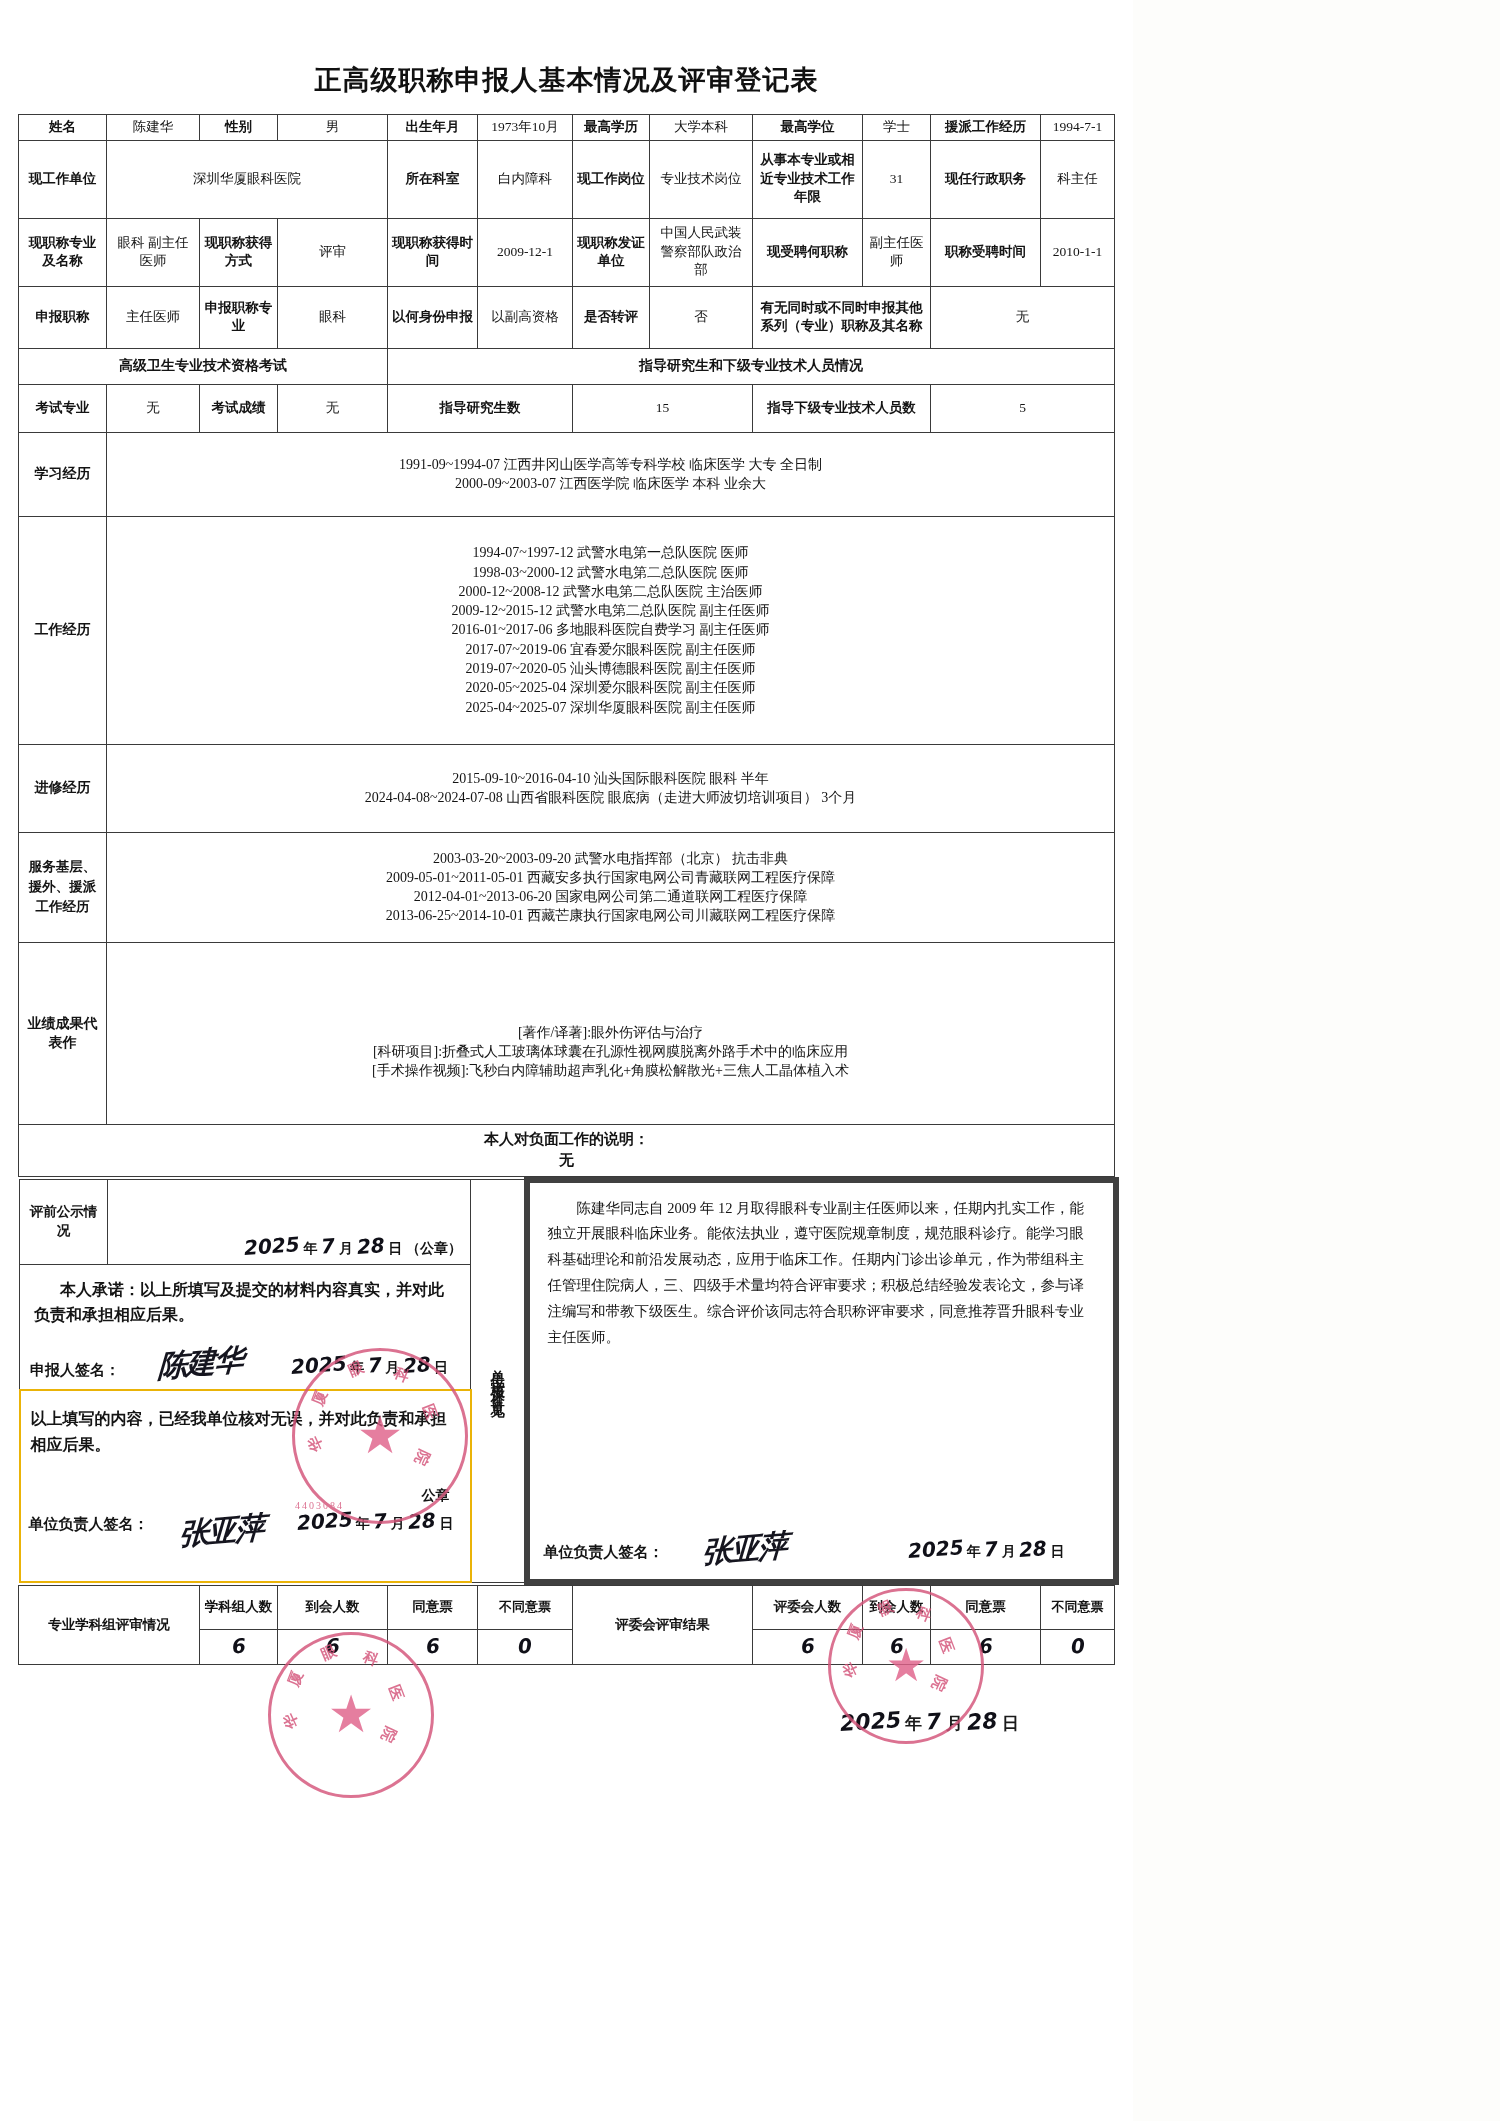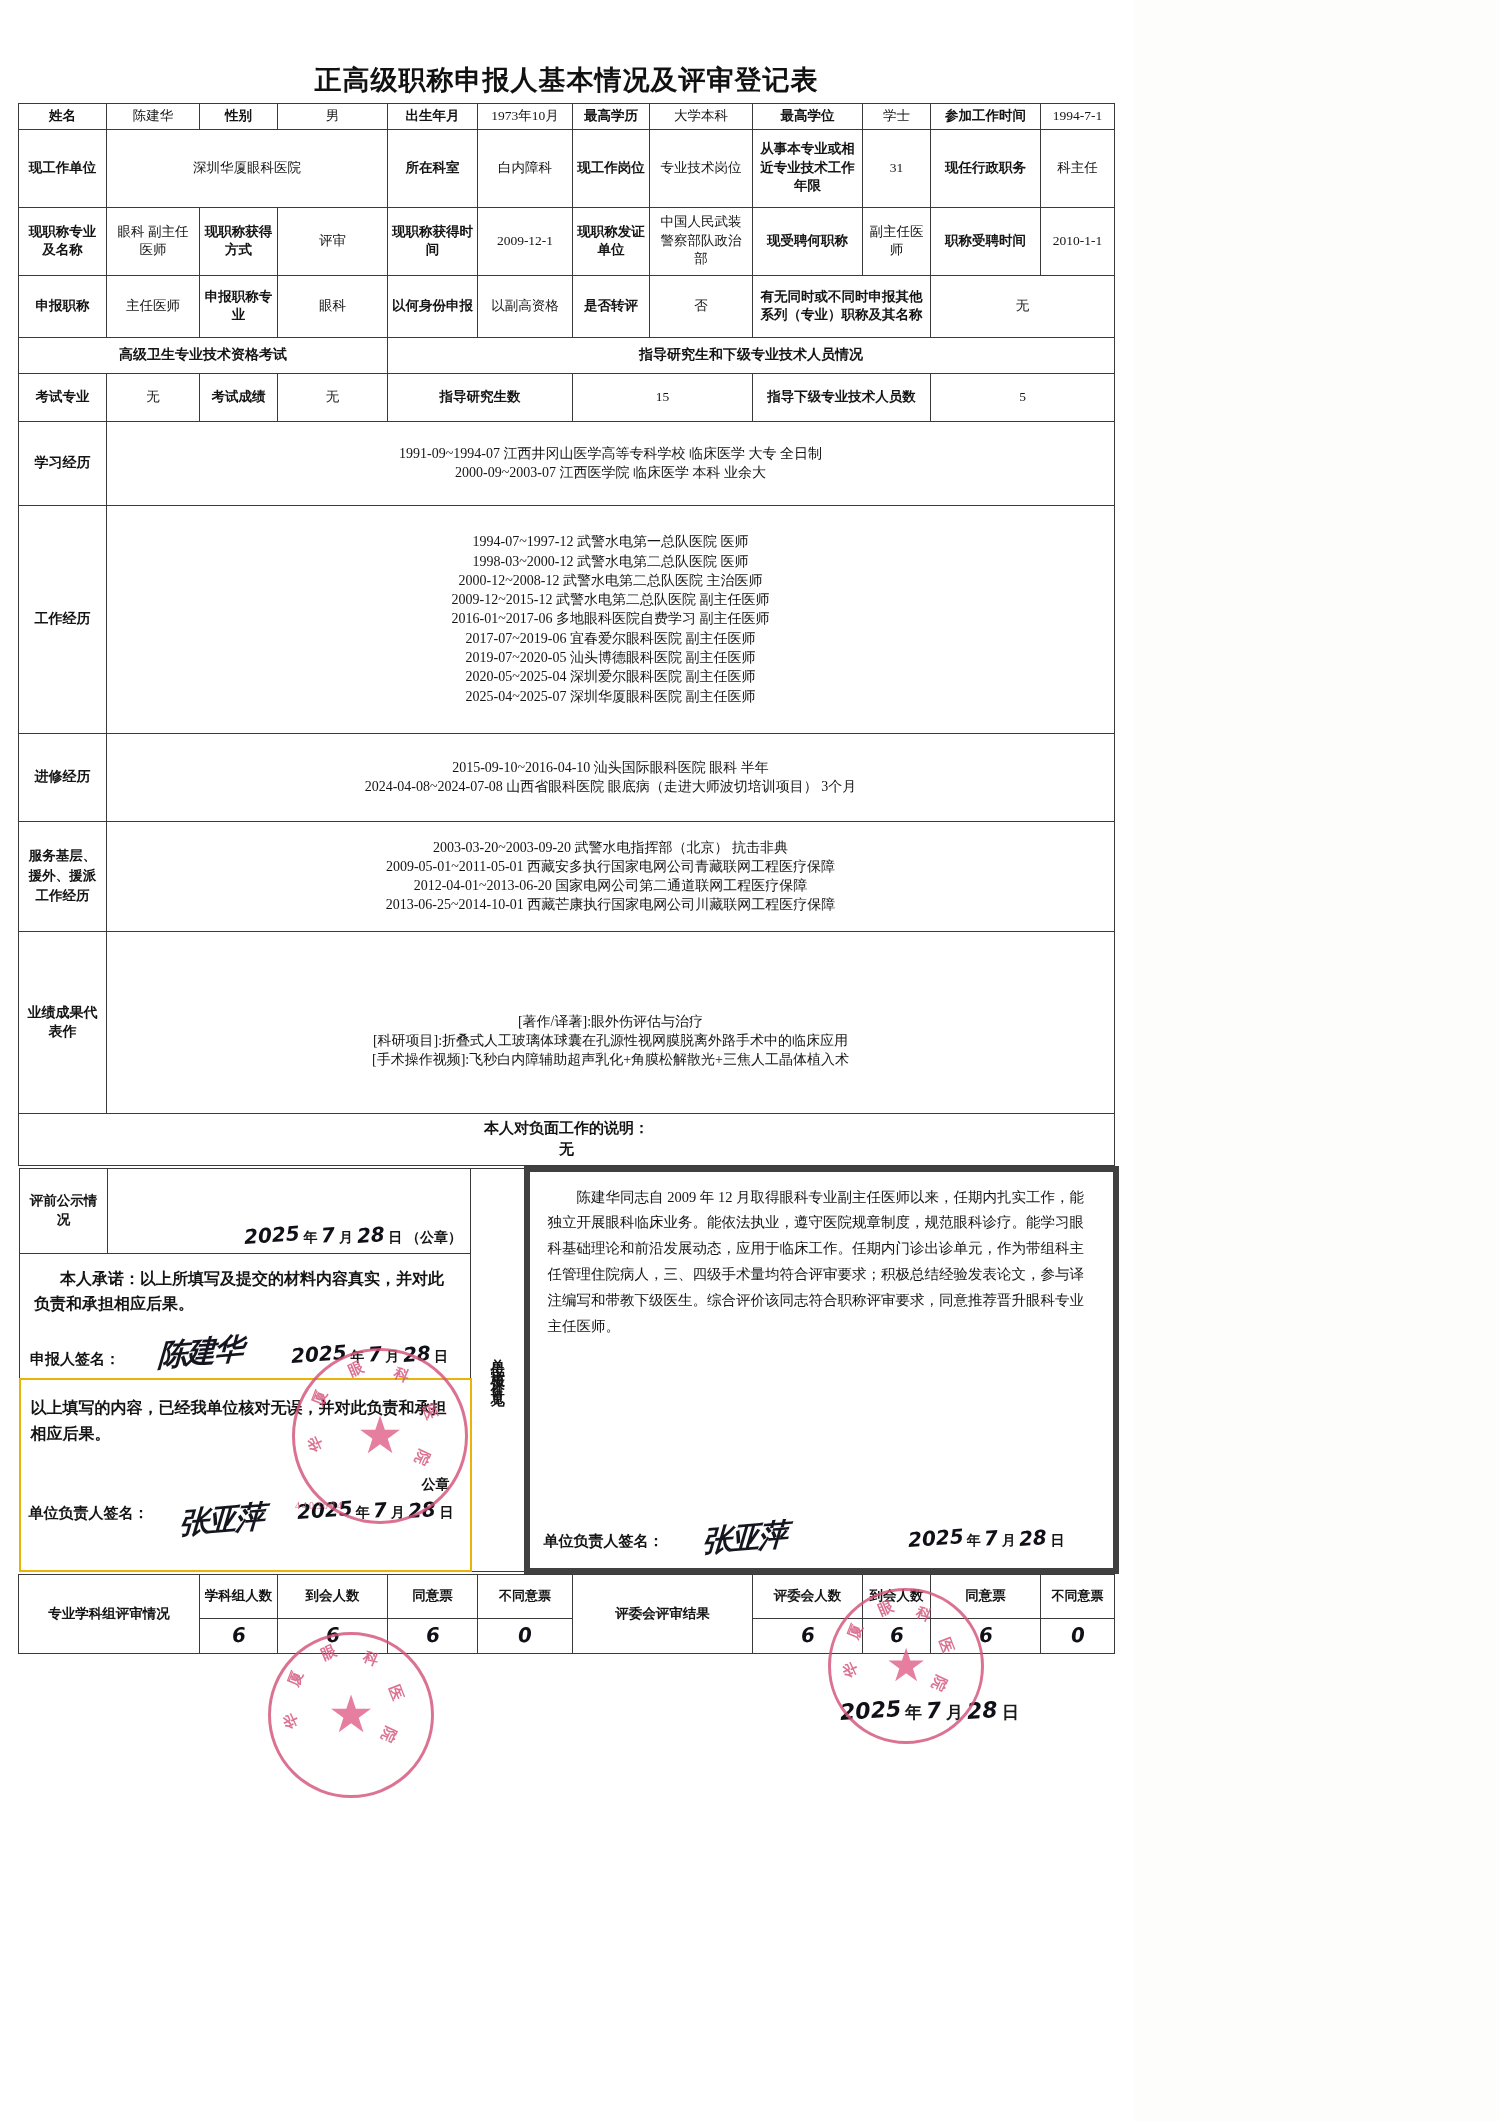--- a/index.html
+++ b/index.html
@@ -26,21 +26,21 @@
     height: 2121px;
     background: #ffffff;
     box-sizing: border-box;
     padding: 0 18px;
   }
   .doc-title {
     text-align: center;
     font-size: 27px;
     font-weight: bold;
     letter-spacing: 1px;
-    margin: 62px 0 5px 0;
+    margin: 62px 0 16px 0;
     font-family: "Liberation Serif", "DejaVu Serif", serif;
     color: #111;
   }
   table.main {
     width: 1096px;
     border-collapse: collapse;
     table-layout: fixed;
     font-size: 13.5px;
   }
   table.main td {
@@ -216,21 +216,21 @@
       <td class="lbl">姓名</td>
       <td class="val">陈建华</td>
       <td class="lbl">性别</td>
       <td class="val">男</td>
       <td class="lbl">出生年月</td>
       <td class="val">1973年10月</td>
       <td class="lbl">最高学历</td>
       <td class="val">大学本科</td>
       <td class="lbl">最高学位</td>
       <td class="val">学士</td>
-      <td class="lbl">参加工作时间</td>
+      <td class="lbl">援派工作经历</td>
       <td class="val">1994-7-1</td>
     </tr>
 
     <tr style="height:78px">
       <td class="lbl">现工作单位</td>
       <td class="val" colspan="3">深圳华厦眼科医院</td>
       <td class="lbl">所在科室</td>
       <td class="val">白内障科</td>
       <td class="lbl">现工作岗位</td>
       <td class="val">专业技术岗位</td>

